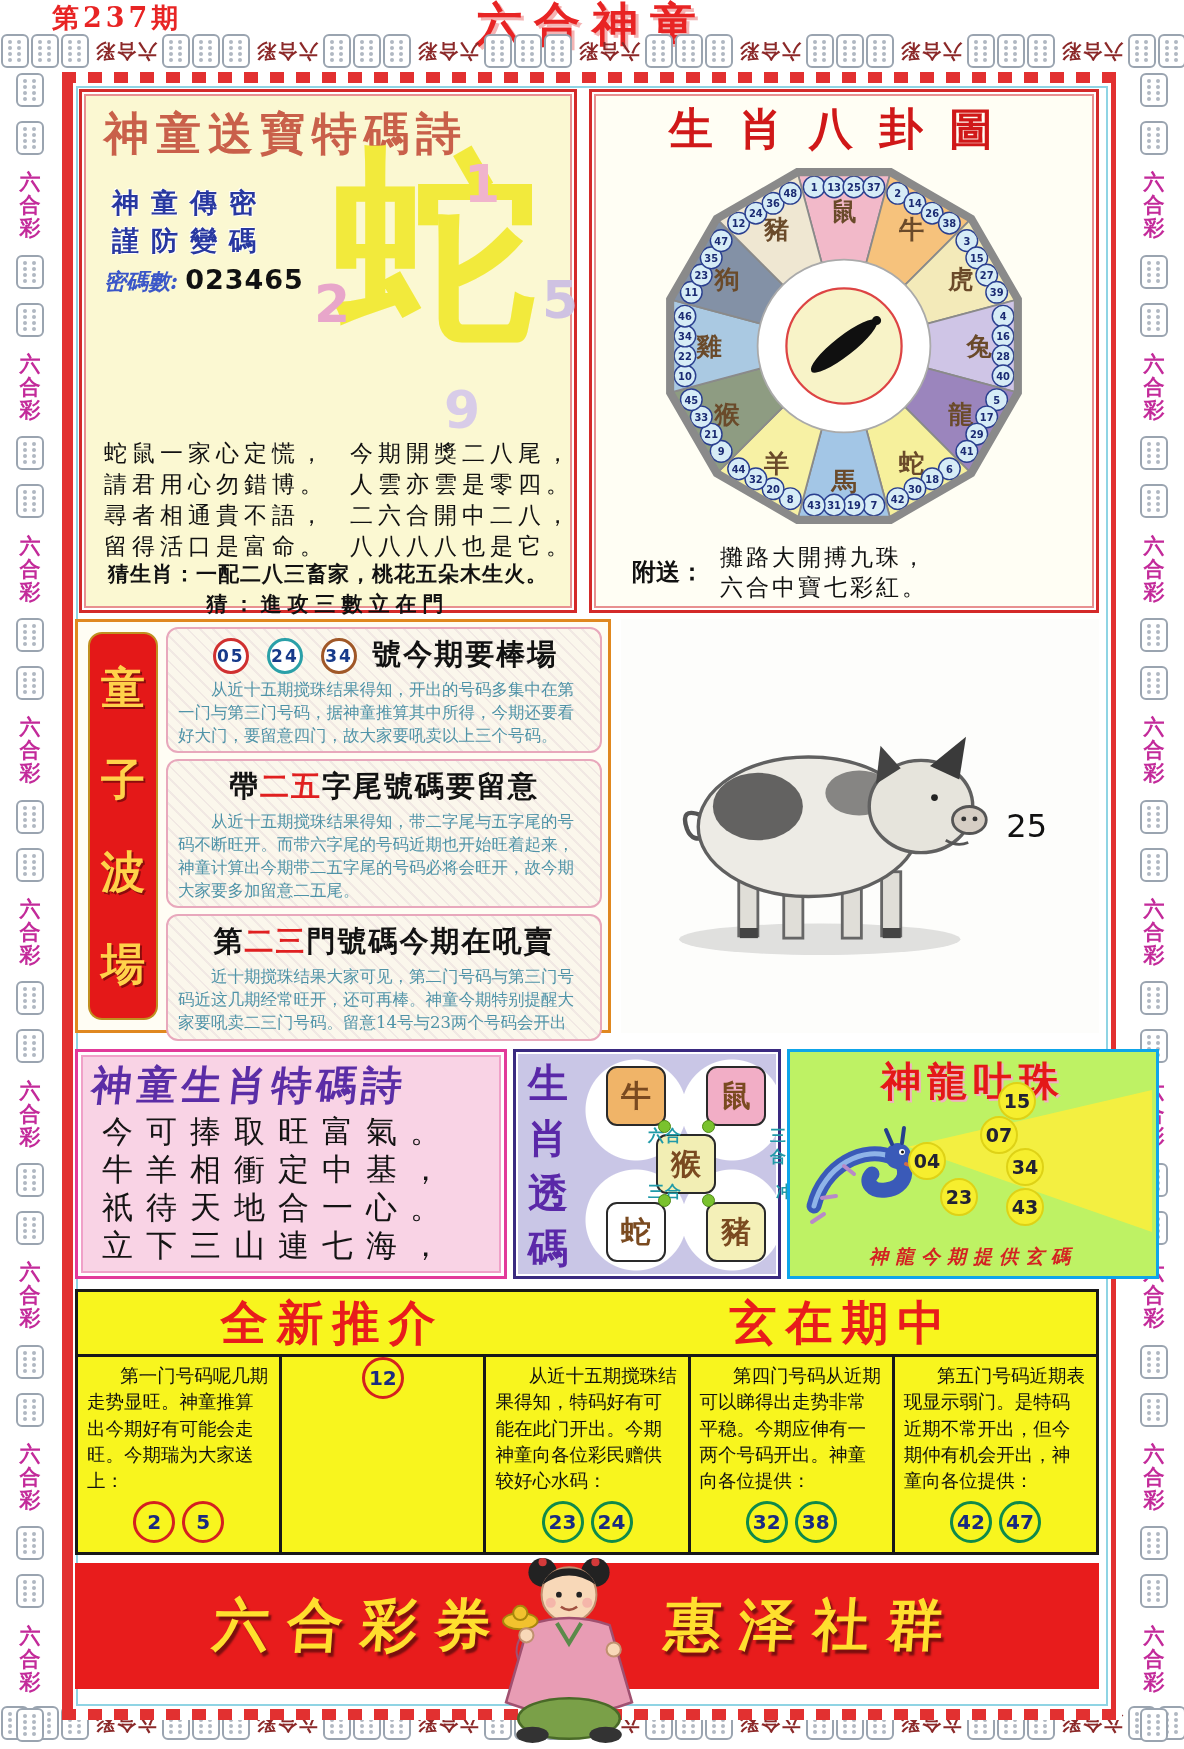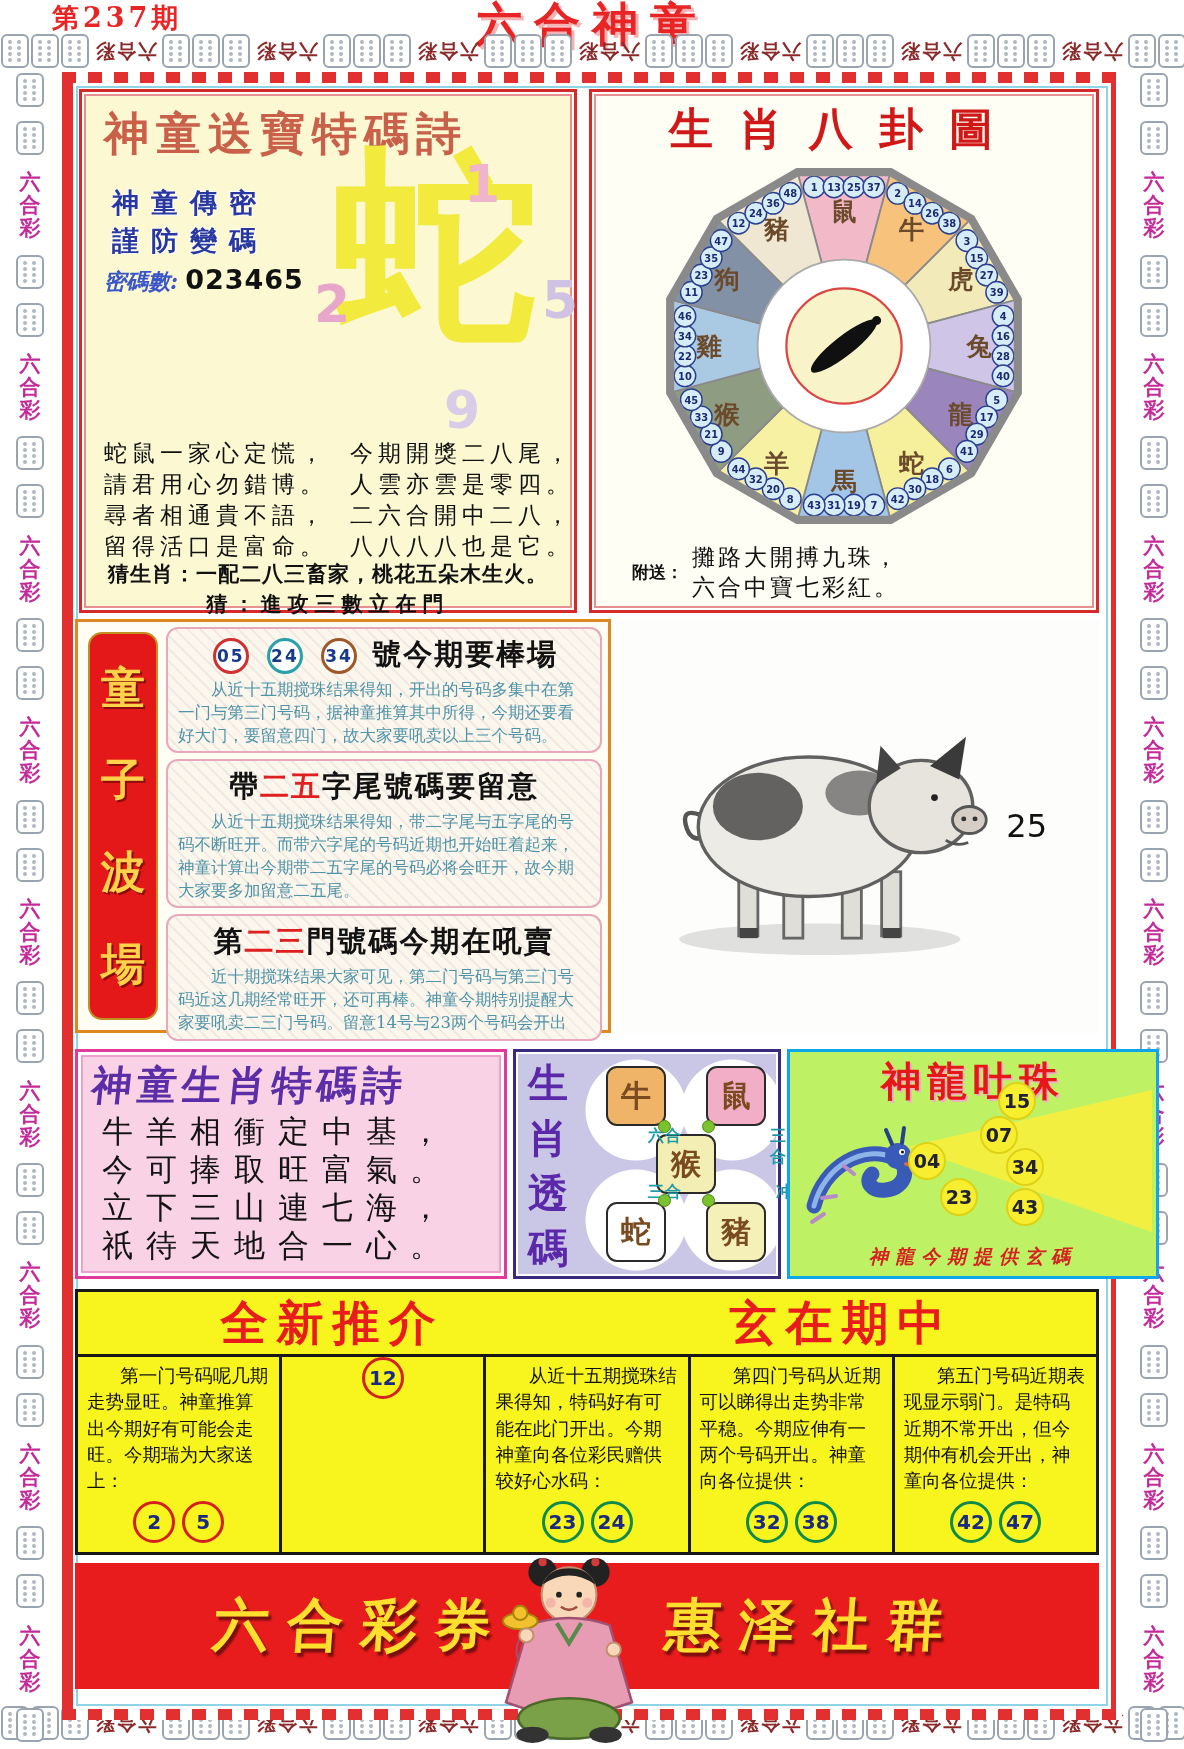--- a/index.html
+++ b/index.html
@@ -48,21 +48,21 @@
   .poem-l{left:22px;} .poem-r{left:268px;}
   .guess1{position:absolute;left:0;right:0;top:468px;text-align:center;font-size:21px;font-weight:bold;color:#111;letter-spacing:1px;}
   .guess2{position:absolute;left:0;right:0;top:498px;text-align:center;font-size:21px;font-weight:bold;color:#111;letter-spacing:6px;}
 
   
   .p-bagua{left:516px;top:6px;width:510px;height:524px;background:#fffef4;border:3px solid #d42a2a;
            box-shadow:inset 0 0 0 2px #fff,inset 0 0 0 4px #e89090;}
   .p-bagua-title{position:absolute;left:0;right:0;top:8px;text-align:center;font-size:44px;font-weight:bold;color:#d01818;letter-spacing:26px;}
   .wheel-wrap{position:absolute;left:0;right:0;top:56px;text-align:center;}
   .gift{position:absolute;left:40px;right:10px;bottom:8px;display:flex;align-items:center;font-size:23px;color:#111;}
-  .gift .glbl{font-weight:bold;margin-right:9px;font-size:17px;}
+  .gift .glbl{font-weight:bold;margin-right:16px;font-size:24px;}
   .gift .glines{line-height:30px;letter-spacing:3px;}
 
   
   .p-tongzi{left:2px;top:536px;width:536px;height:414px;border:3px solid #e08820;background:#fffdf4;}
   .tz-side{position:absolute;left:10px;top:10px;width:66px;bottom:10px;background:#e41818;border-radius:14px;
            border:2px solid #c09020;display:flex;flex-direction:column;align-items:center;justify-content:space-around;padding:8px 0;}
   .tz-side span{font-size:44px;font-weight:bold;color:#ffd24a;text-shadow:2px 2px 0 #8a0c0c;}
   .tz-secs{position:absolute;left:88px;right:6px;top:5px;bottom:5px;display:flex;flex-direction:column;gap:6px;}
   .tz-sec{flex:1;border:2px solid #e8a8bc;border-radius:12px;padding:4px 10px;box-sizing:border-box;
           background:repeating-linear-gradient(45deg,rgba(215,195,205,.28) 0 2px,rgba(255,255,255,0) 2px 9px),#fbf7ec;}
@@ -538,24 +538,24 @@
         <path d="M262,130 q10,6 20,2" stroke="#555" stroke-width="2.5" fill="none"></path>
         <rect x="79" y="208" width="16" height="9" fill="#444"></rect>
             <rect x="206" y="208" width="16" height="9" fill="#444"></rect>
       </svg>
       <div class="pig-num" data-interactable="false">25</div>
     </div>
 
     <div class="panel p-zpoem" data-interactable="false">
       <div class="zp-title" data-interactable="false">神童生肖特碼詩</div>
       <div class="zp-lines" data-interactable="false">
+        <div data-interactable="false">今可捧取旺富氣。</div>
         <div data-interactable="false">牛羊相衝定中基，</div>
-        <div data-interactable="false">今可捧取旺富氣。</div>
+        <div data-interactable="false">祇待天地合一心。</div>
         <div data-interactable="false">立下三山連七海，</div>
-        <div data-interactable="false">祇待天地合一心。</div>
       </div>
     </div>
 
     <div class="panel p-touma" data-interactable="false">
       <div class="tm-title" data-interactable="false">
         <span data-interactable="false">生</span>
         <span data-interactable="false">肖</span>
         <span data-interactable="false">透</span>
         <span data-interactable="false">碼</span>
       </div>

